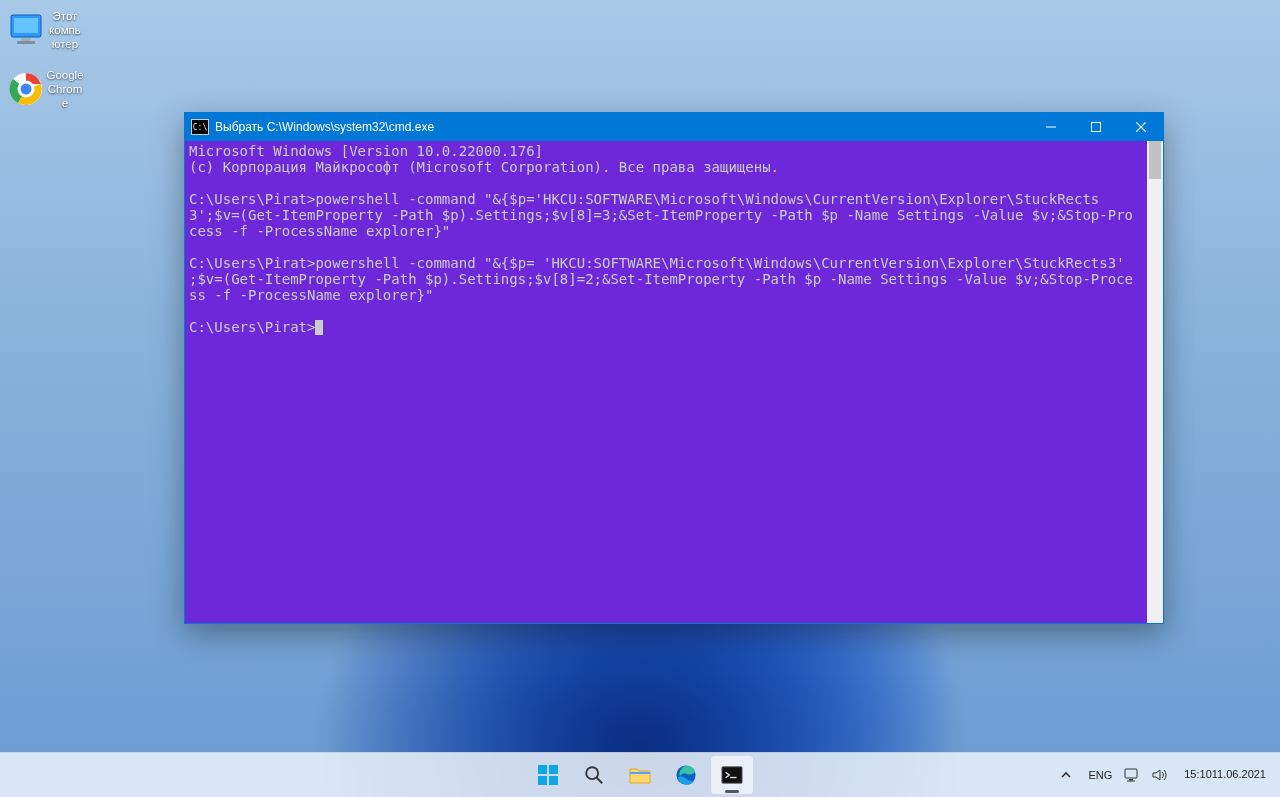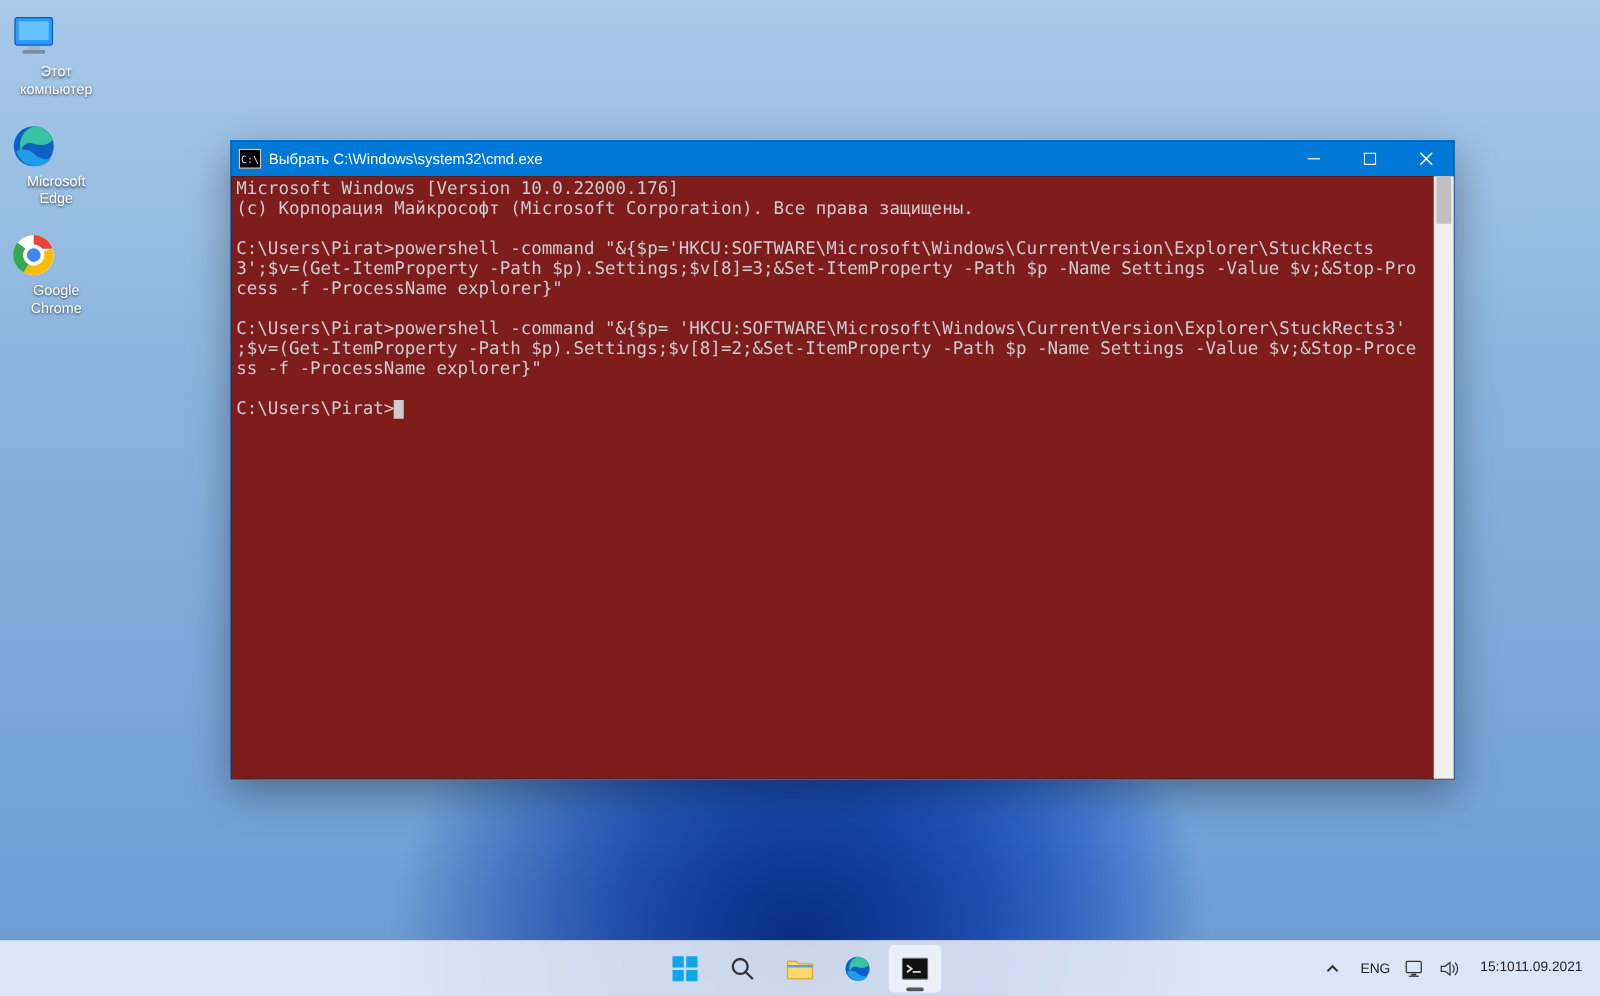--- a/index.html
+++ b/index.html
@@ -16,21 +16,21 @@
       radial-gradient(ellipse 520px 420px at 640px 720px, #1e5fe0 0%, rgba(30,95,224,0) 60%),
       radial-gradient(ellipse 480px 380px at 700px 680px, #3a82ff 0%, rgba(58,130,255,0) 55%),
       linear-gradient(to bottom, #a8c9e8 0%, #8ab3dc 40%, #6a9bd2 100%);
   }
   
   .desktop-icons {
     position: absolute; left: 6px; top: 8px; width: 80px;
     display: flex; flex-direction: column; gap: 16px;
   }
   .desktop-icon {
-    display: flex; flex-direction: column; 
+    display: flex; flex-direction: row; align-items: center;
     width: 78px; cursor: pointer;
   }
   .di-img {
     width: 42px; height: 42px; display: flex; align-items: center; justify-content: center;
   }
   .di-label {
     color: #fff; font-size: 11.5px; text-align: center;
     text-shadow: 0 1px 2px rgba(0,0,0,.7);
     line-height: 1.2; margin-top: 2px;
     word-break: break-word;
@@ -56,21 +56,21 @@
     font-size: 8px; display: flex; align-items: center; justify-content: center;
     font-family: Consolas, monospace; color: #ddd;
   }
   .titlebar .title { flex: 0 0 auto; text-align: center; }
   .titlebar .spacer { flex: 1; }
   .win-btn {
     width: 45px; height: 28px; display: flex; align-items: center; justify-content: center;
     color: #fff;
   }
   .cmd-body {
-    flex: 1; position: relative; background: #7f1d1d;
+    flex: 1; position: relative; background: #6d28d9;
     display: flex;
   }
   .cmd-text {
     flex: 1;
     padding: 2px 6px 4px 4px;
     color: #cccccc;
     font-family: Consolas, "Lucida Console", monospace;
     font-size: 14px;
     line-height: 16px;
     white-space: pre-wrap;
@@ -138,30 +138,20 @@
         <rect x="5" y="5" width="30" height="22" rx="2" fill="#2d98ff" stroke="#0b5db7"></rect>
         <rect x="8" y="8" width="24" height="15" fill="#65c4ff"></rect>
         <rect x="15" y="28" width="10" height="3" fill="#9eb2c4"></rect>
         <rect x="11" y="31" width="18" height="3" rx="1" fill="#7a8ea0"></rect>
       </svg>
     </div>
     <div class="di-label">Этот<br>компьютер</div>
   </div>
 
 
-  <div class="desktop-icon">
-    <div class="di-img">
-      <svg width="40" height="40" viewBox="0 0 40 40">
-        <circle cx="20" cy="20" r="16" fill="#0b61c4"></circle>
-        <path d="M20 4 a16 16 0 0 1 15 11 c-3 4-9 5-15 3 c-6-2-10 2-10 7 a16 16 0 0 1 10-21" fill="#36c2a3"></path>
-        <path d="M6 24 a16 16 0 0 0 28 6 c-4 1-10 0-14-4 c-4-4-10-4-14-2" fill="#1e9de8"></path>
-      </svg>
-    </div>
-    <div class="di-label">Microsoft<br>Edge</div>
-  </div>
 
   <div class="desktop-icon">
     <div class="di-img">
       <svg width="40" height="40" viewBox="0 0 40 40">
         <circle cx="20" cy="20" r="16" fill="#fff"></circle>
         <path d="M20 4 A16 16 0 0 1 35 15 L20 15 Z" fill="#ea4335"></path>
         <path d="M35 15 A16 16 0 0 1 12 34 L20 20 Z" fill="#fbbc05"></path>
         <path d="M12 34 A16 16 0 0 1 7 10 L20 20 Z" fill="#34a853"></path>
         <circle cx="20" cy="20" r="7" fill="#4285f4" stroke="#fff" stroke-width="3"></circle>
       </svg>
@@ -259,16 +249,16 @@
       </svg>
     </div>
     <div class="sys-item">
       <svg width="16" height="14" viewBox="0 0 16 14">
         <path d="M1 5 h3 l4-3 v10 l-4-3 H1 Z" fill="none" stroke="#333"></path>
         <path d="M10 4 a4 4 0 0 1 0 6 M12 2 a7 7 0 0 1 0 10" fill="none" stroke="#333"></path>
       </svg>
     </div>
     <div class="sys-item clock">
       <div>15:10</div>
-      <div>11.09.2021</div>
+      <div>11.06.2021</div>
     </div>
   </div>
 </div>
 
 </body></html>

